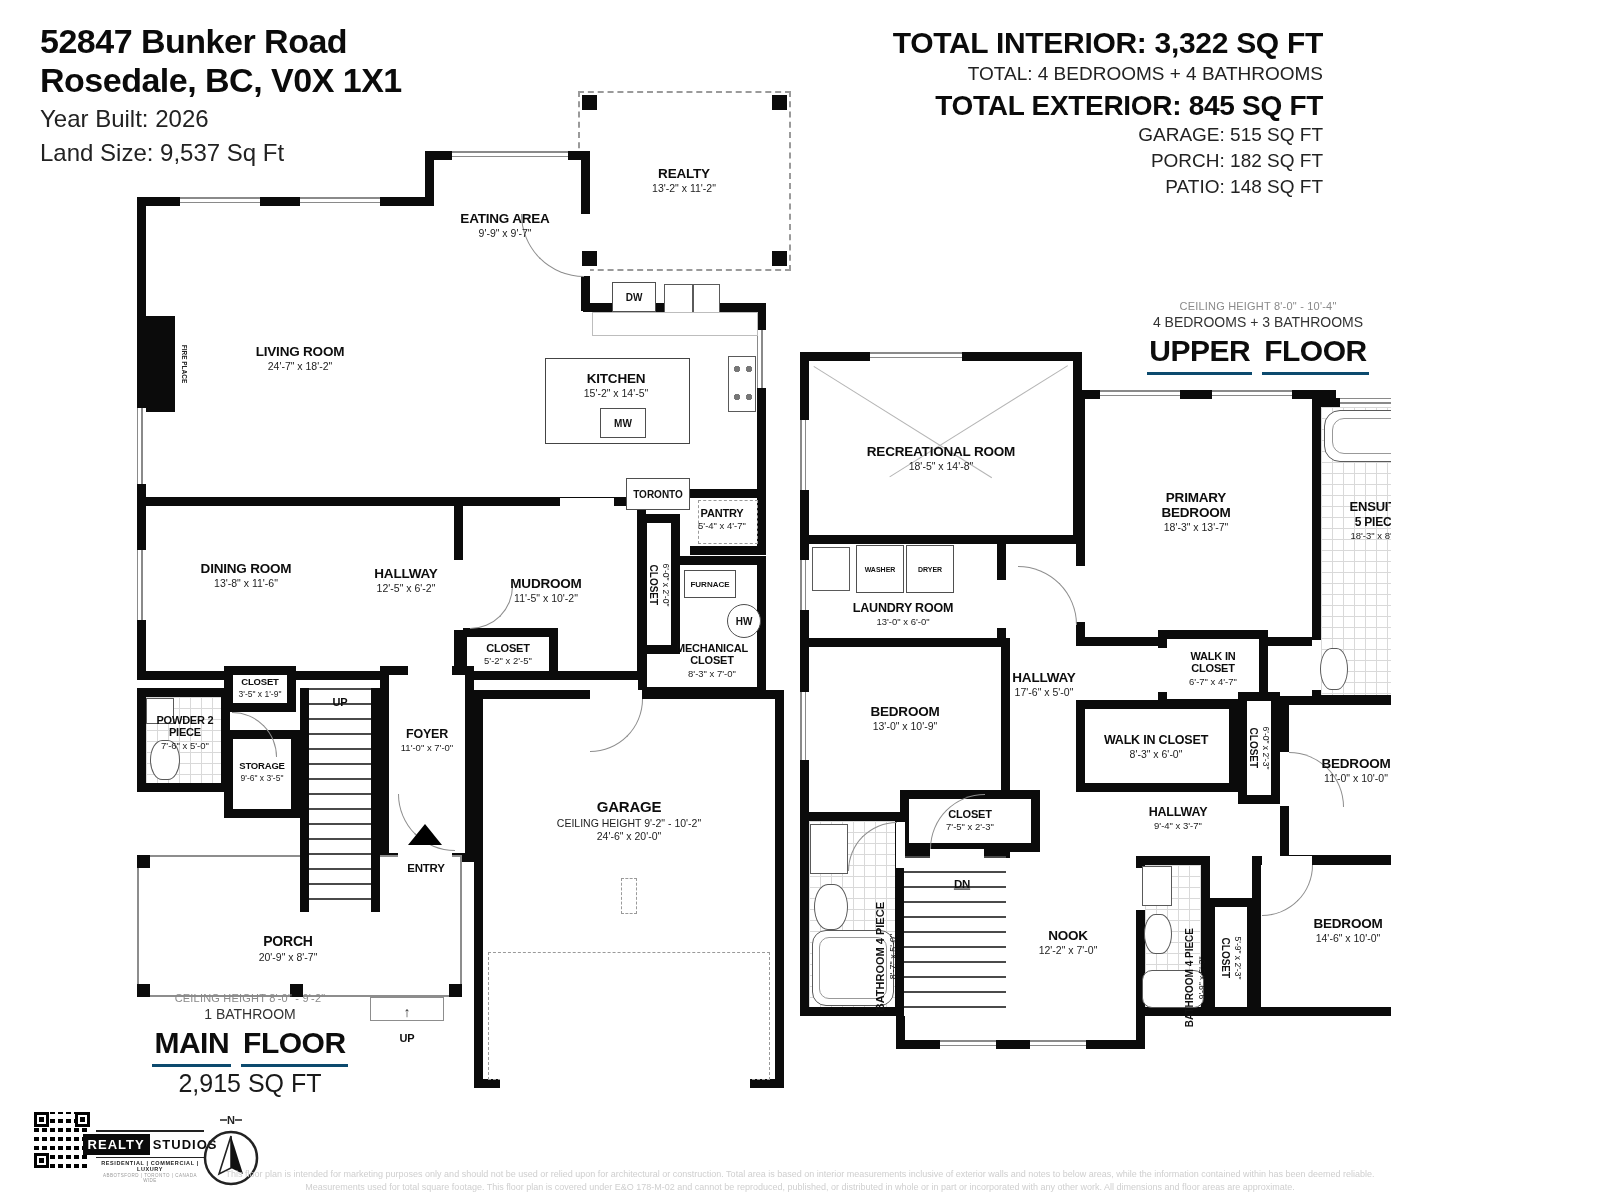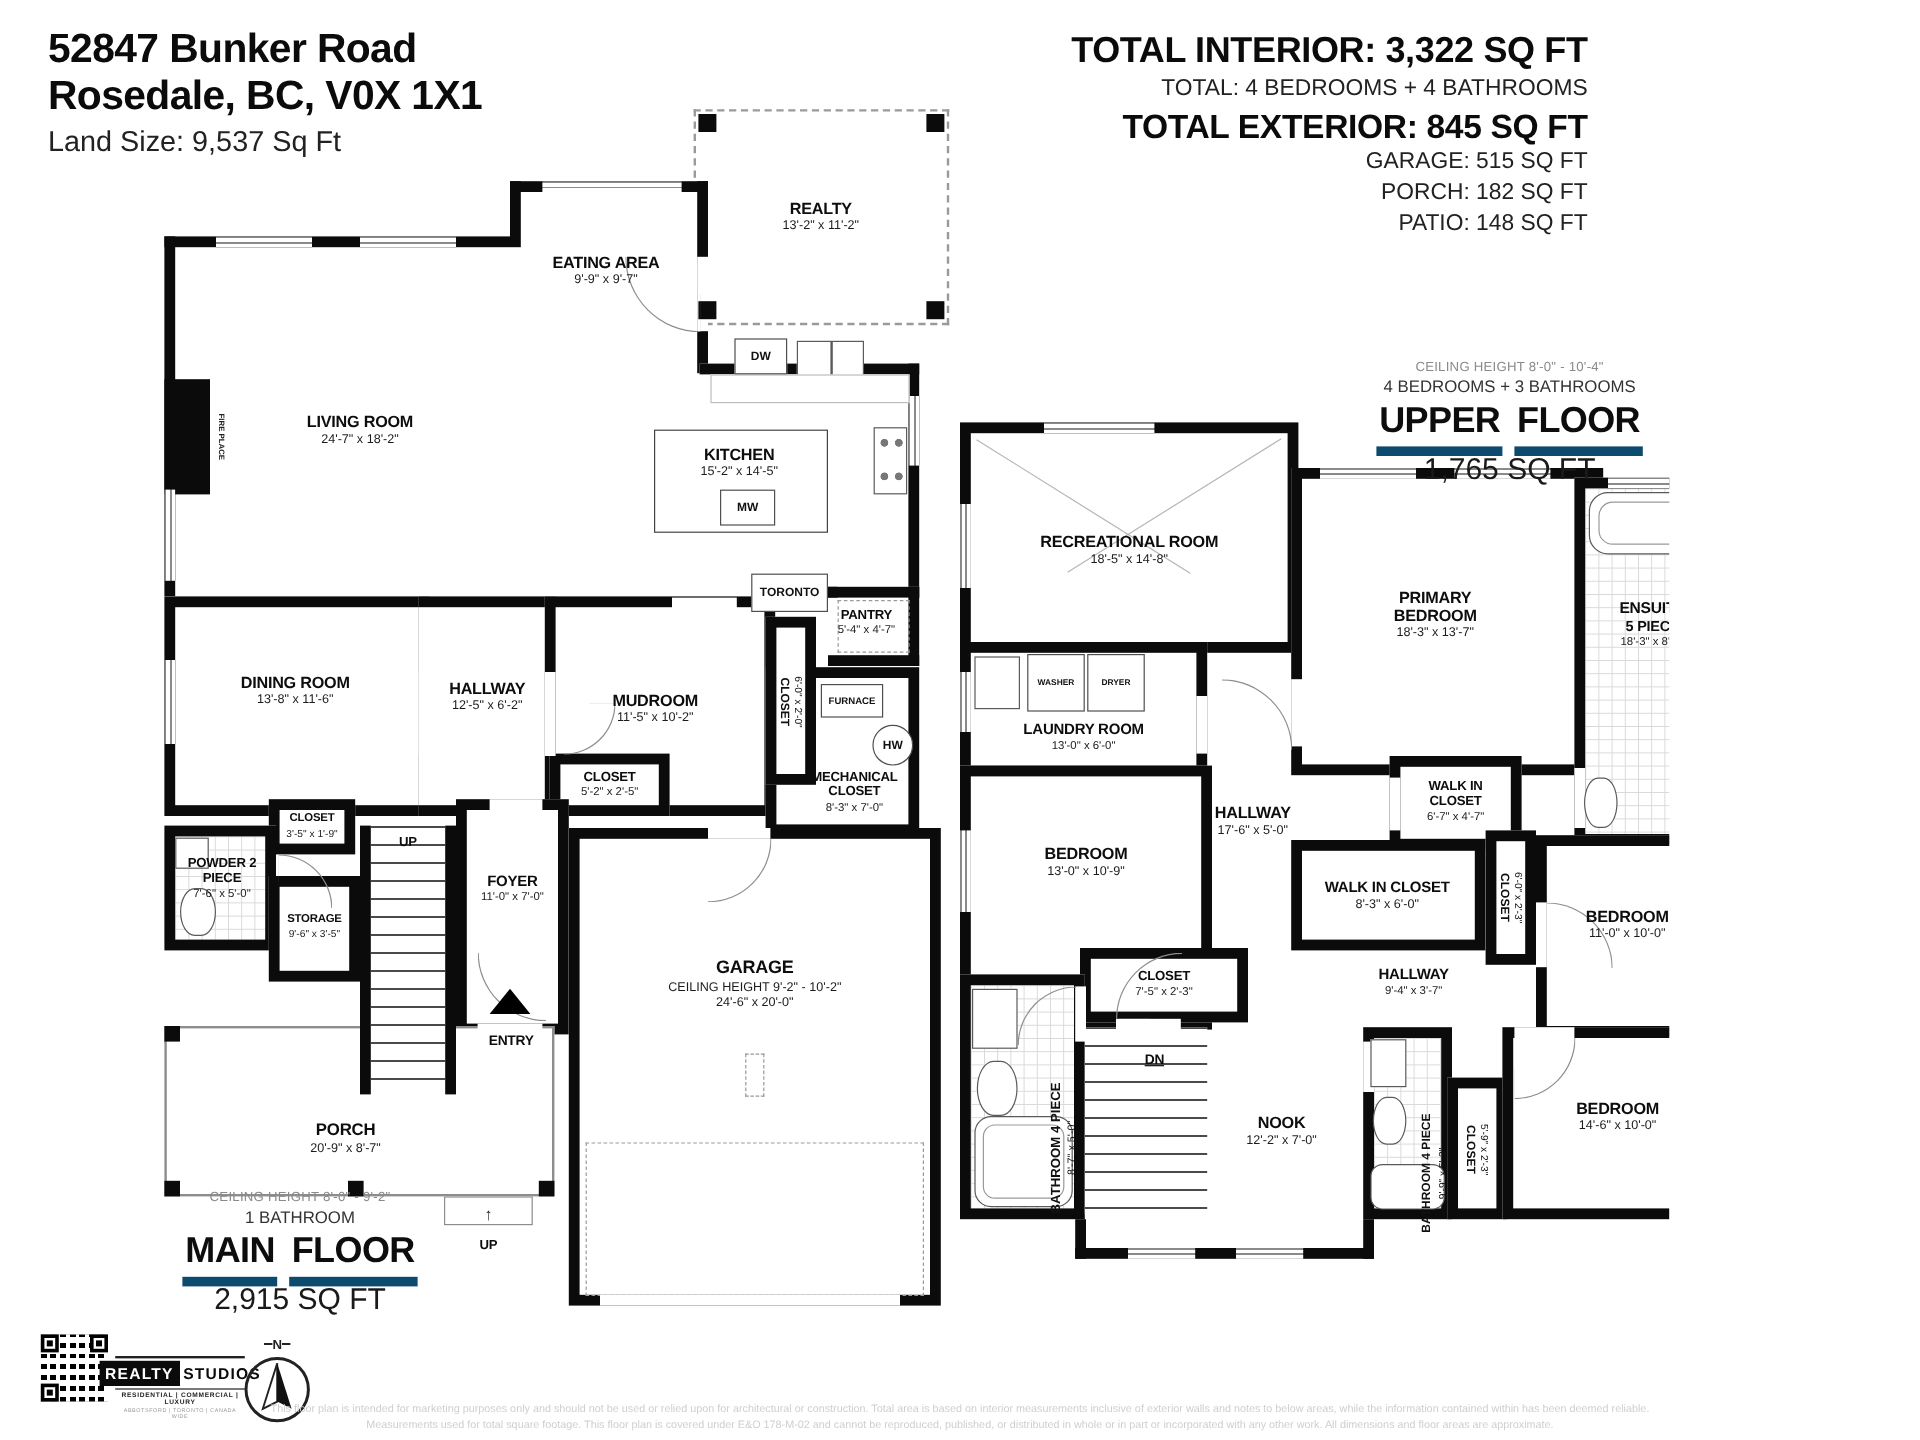--- a/index.html
+++ b/index.html
@@ -42,21 +42,21 @@
   .hdr-left{position:absolute;left:40px;top:22px;z-index:40;}
   .hdr-left .l1{font-size:34px;font-weight:bold;letter-spacing:-.5px;line-height:1.15;color:#0b0b0b;}
   .hdr-left .l2{font-size:24px;color:#222;line-height:1.3;margin-top:3px;}
   .hdr-right{position:absolute;right:68px;top:26px;text-align:right;z-index:40;}
   .hdr-right .big{font-size:30px;font-weight:bold;letter-spacing:-.3px;color:#0b0b0b;line-height:1.15;}
   .hdr-right .mid{font-size:19px;color:#222;line-height:1.35;}
   .floor-title{position:absolute;text-align:center;z-index:40;}
   .ft-ceiling{font-size:11px;color:#8a8a8a;letter-spacing:.2px;}
   .ft-rooms{font-size:14px;color:#333;margin-top:2px;}
   .ft-name{font-size:30px;font-weight:bold;letter-spacing:-.5px;color:#0d0d0d;margin-top:4px;}
-  .ft-name span{border-bottom:8px solid #0c4a6e;padding:0 2px 5px;margin:0 5px;}
+  .ft-name span{border-bottom:3px solid #0c4a6e;padding:0 2px 5px;margin:0 5px;}
   .ft-area{font-size:25px;color:#1a1a1a;margin-top:9px;}
   
   .qr{position:absolute;left:34px;top:1112px;width:56px;height:56px;z-index:40;
       background-image:repeating-linear-gradient(0deg,#000 0 4px,#fff 4px 9px),repeating-linear-gradient(90deg,#000 0 5px,#fff 5px 8px);
       background-blend-mode:screen;outline:1px solid #fff;}
   .qr-f{position:absolute;width:15px;height:15px;border:3px solid #000;background:#fff;box-sizing:border-box;z-index:41;}
   .qr-f::after{content:"";position:absolute;left:2px;top:2px;width:5px;height:5px;background:#000;}
   .brand{position:absolute;left:96px;top:1128px;width:108px;z-index:40;text-align:center;}
   .brand .rule{height:2px;background:#222;margin:2px 0;}
   .brand .nameline{display:flex;align-items:center;justify-content:center;margin:2px 0;}
@@ -74,20 +74,21 @@
   .scale-ends{display:flex;justify-content:space-between;width:100px;font-size:8.5px;color:#444;margin-top:1px;}
 </style>
 </head>
 <body>
 
 <div class="sheet">
 
   <div class="hdr-left">
     <div class="l1">52847 Bunker Road</div>
     <div class="l1">Rosedale, BC, V0X 1X1</div>
+    <div class="l2">Year Built: 2026</div>
     <div class="l2">Land Size: 9,537 Sq Ft</div>
   </div>
 
   <div class="hdr-right">
     <div class="big">TOTAL INTERIOR: 3,322 SQ FT</div>
     <div class="mid">TOTAL: 4 BEDROOMS  + 4 BATHROOMS</div>
     <div class="big" style="font-size:28px;margin-top:4px;">TOTAL EXTERIOR: 845 SQ FT</div>
     <div class="mid">GARAGE: 515 SQ FT</div>
     <div class="mid">PORCH: 182 SQ FT</div>
     <div class="mid">PATIO: 148 SQ FT</div>
@@ -414,21 +415,20 @@
     <span class="rname">BEDROOM</span>
     <span class="rdim">14'-6" x 10'-0"</span>
   </div>
 
   <div class="floor-title" style="left:1108px;top:300px;width:300px;">
     <div class="ft-ceiling">CEILING HEIGHT 8'-0" - 10'-4"</div>
     <div class="ft-rooms">4 BEDROOMS + 3 BATHROOMS</div>
     <div class="ft-name">
       <span>UPPER</span><span>FLOOR</span>
     </div>
-    <div class="ft-area">1,765 SQ FT</div>
   </div>
 
   <div class="qr"></div>
   <div class="qr-f" style="left:34px;top:1112px;"></div>
   <div class="qr-f" style="left:75px;top:1112px;"></div>
   <div class="qr-f" style="left:34px;top:1153px;"></div>
 
   <div class="brand">
     <div class="rule"></div>
     <div class="nameline">

